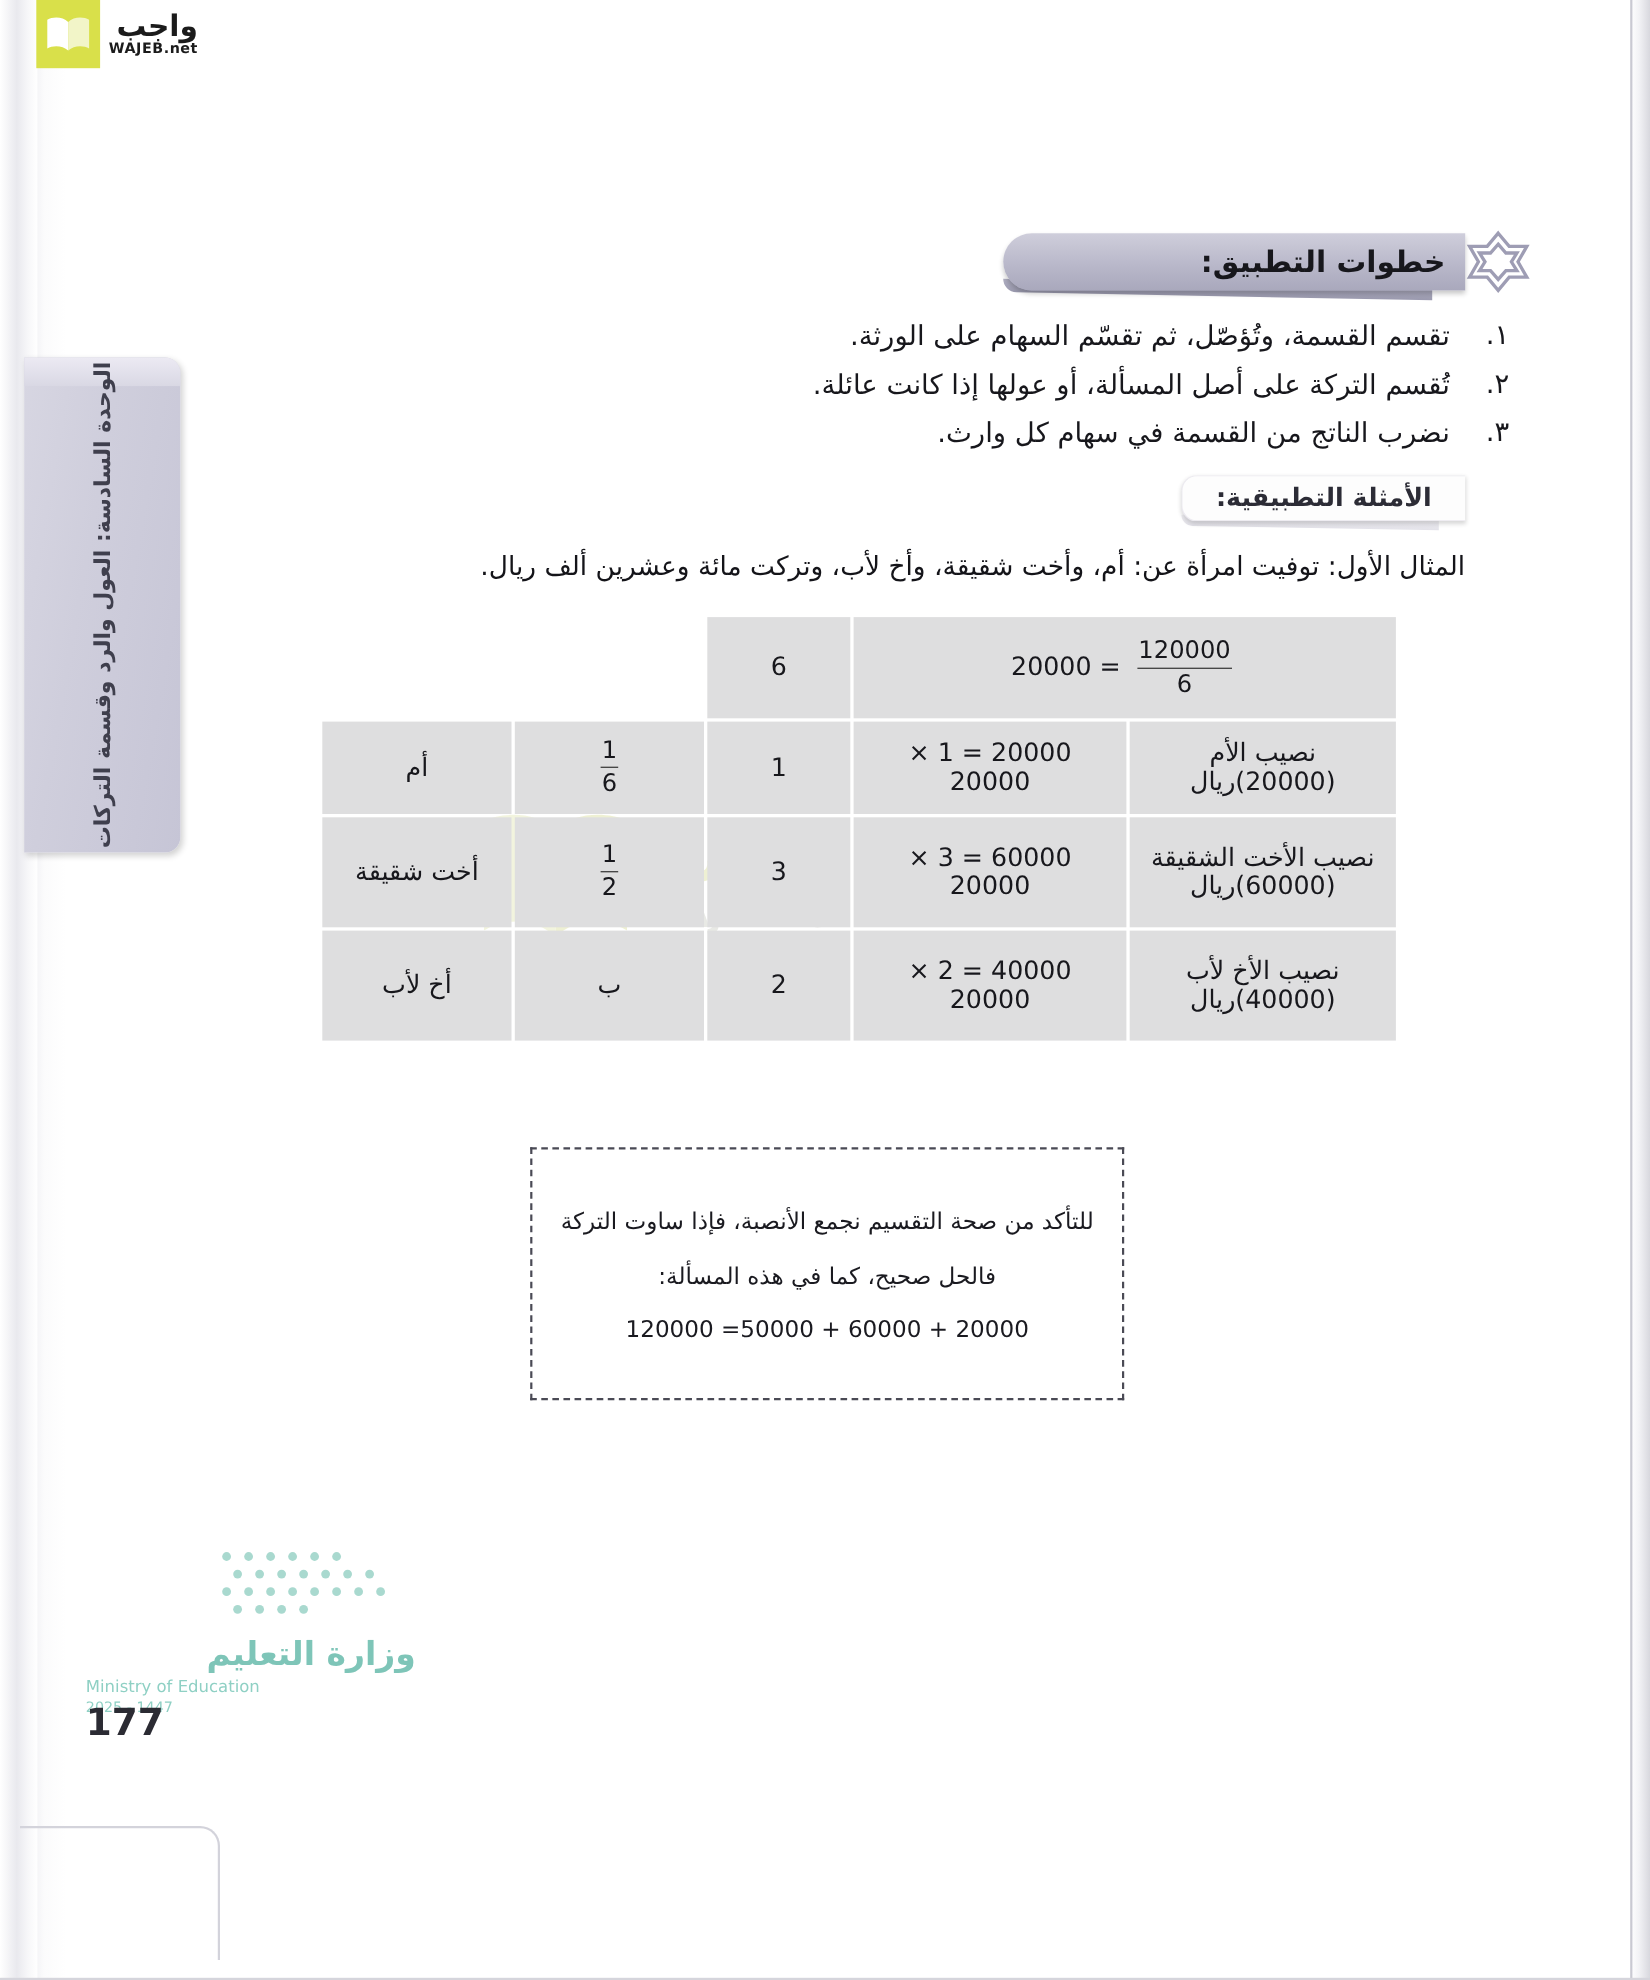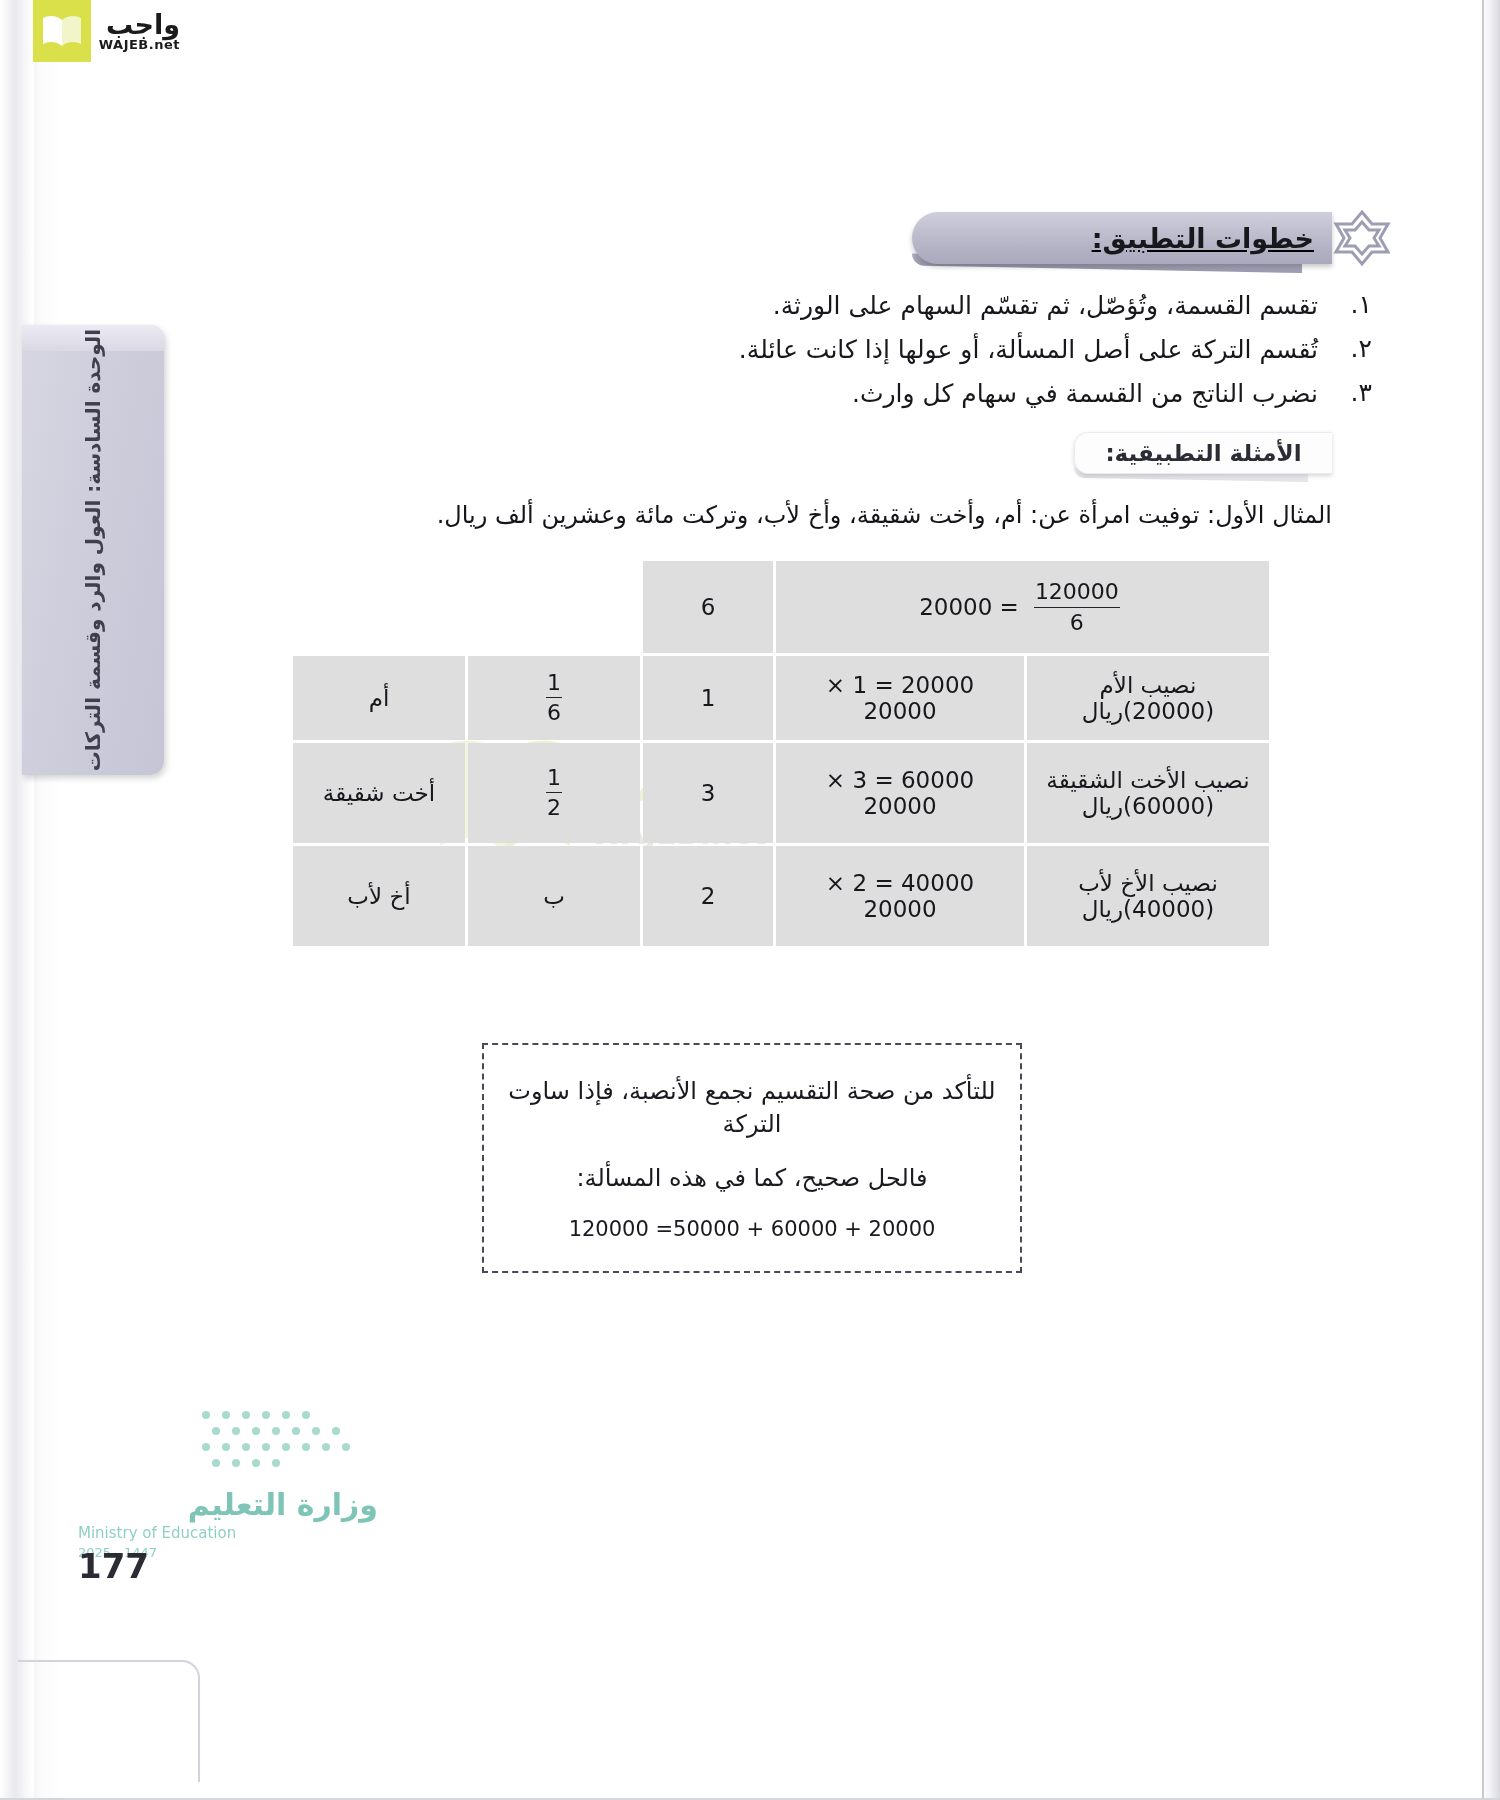--- a/index.html
+++ b/index.html
@@ -82,21 +82,21 @@
   
   #steps-banner{
     position:absolute;right:168px;top:212px;width:420px;height:52px;
   }
   #steps-banner .ribbon{
     position:absolute;inset:0;
     border-radius:26px 0 0 26px;
     background:linear-gradient(180deg,#cfcedb 0%,#b9b8ca 55%,#a9a8bc 100%);
     box-shadow:0 3px 5px rgba(0,0,0,.22);
     display:flex;align-items:center;justify-content:flex-start;
-    padding-right:18px;box-sizing:border-box;text-decoration:underline;
+    padding-right:18px;box-sizing:border-box;
   }
   #steps-banner .ribbon-title{
     font-size:27px;font-weight:bold;color:#17171c;
   }
   #steps-banner .ribbon-skew{
     position:absolute;left:0;right:30px;bottom:-9px;height:12px;
     background:linear-gradient(180deg,#b2b1c4 0%,#9b9aaf 100%);
     transform:skewY(1.1deg);transform-origin:right;
     border-radius:0 0 0 18px;
   }
@@ -168,21 +168,21 @@
   .eqfrac .lhs{font-size:23px;}
 
   
   #verify{
     position:absolute;right:478px;top:1043px;width:540px;height:230px;
     border:2px dashed #4a4a55;
     box-sizing:border-box;
     display:flex;flex-direction:column;align-items:center;justify-content:center;
     gap:22px;background:transparent;
   }
-  #verify .v-line{font-size:24px;color:#1a1a20;text-align:center;line-height:1.35;padding:0 18px;}
+  #verify .v-line{font-size:21px;color:#1a1a20;text-align:left;line-height:1.35;padding:0 18px;}
   #verify .v-sum{font-size:21px;color:#1a1a20;direction:ltr;}
 
   
   #footer{position:absolute;left:78px;bottom:205px;width:300px;height:190px;}
   #moe-dots{width:180px;height:72px;}
   #moe-text{margin-top:6px;}
   #moe-ar{font-size:30px;font-weight:bold;color:#7ec5b8;letter-spacing:1px;}
   #moe-en{font-size:15px;color:#8fd0c4;direction:ltr;margin-top:2px;}
   #moe-yr{font-size:13px;color:#8fd0c4;direction:ltr;margin-top:3px;}
   #pageno{

